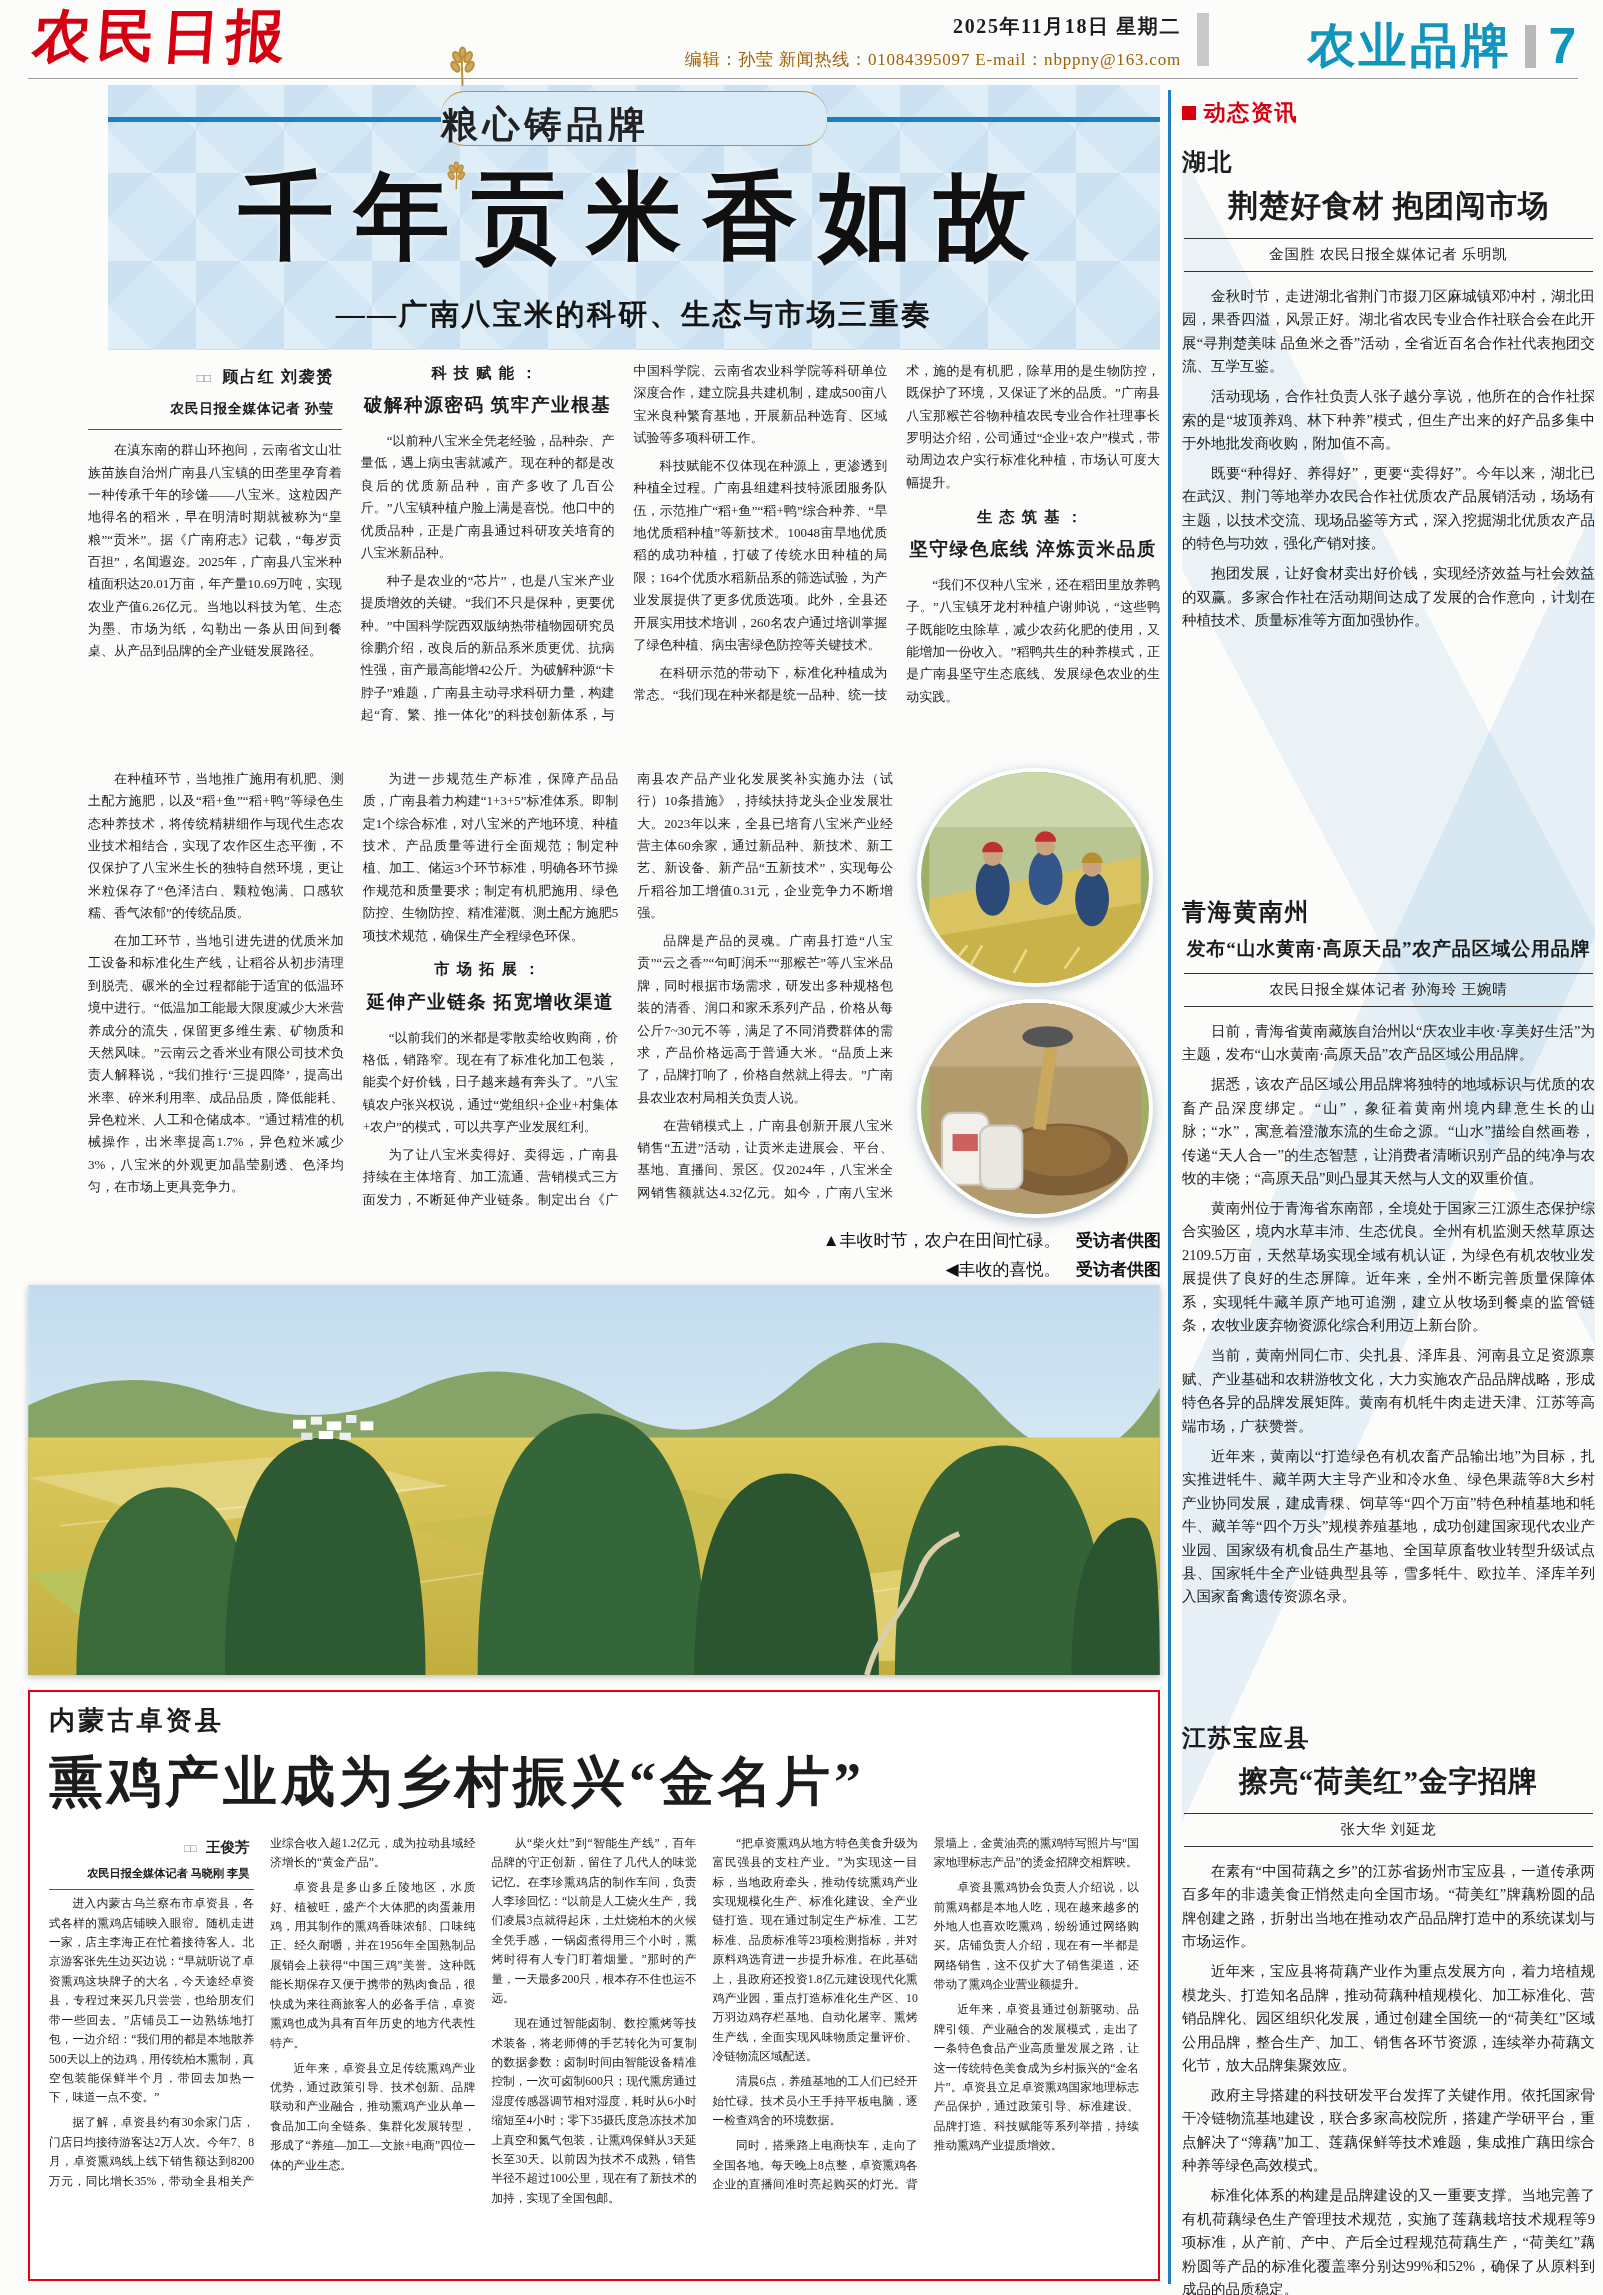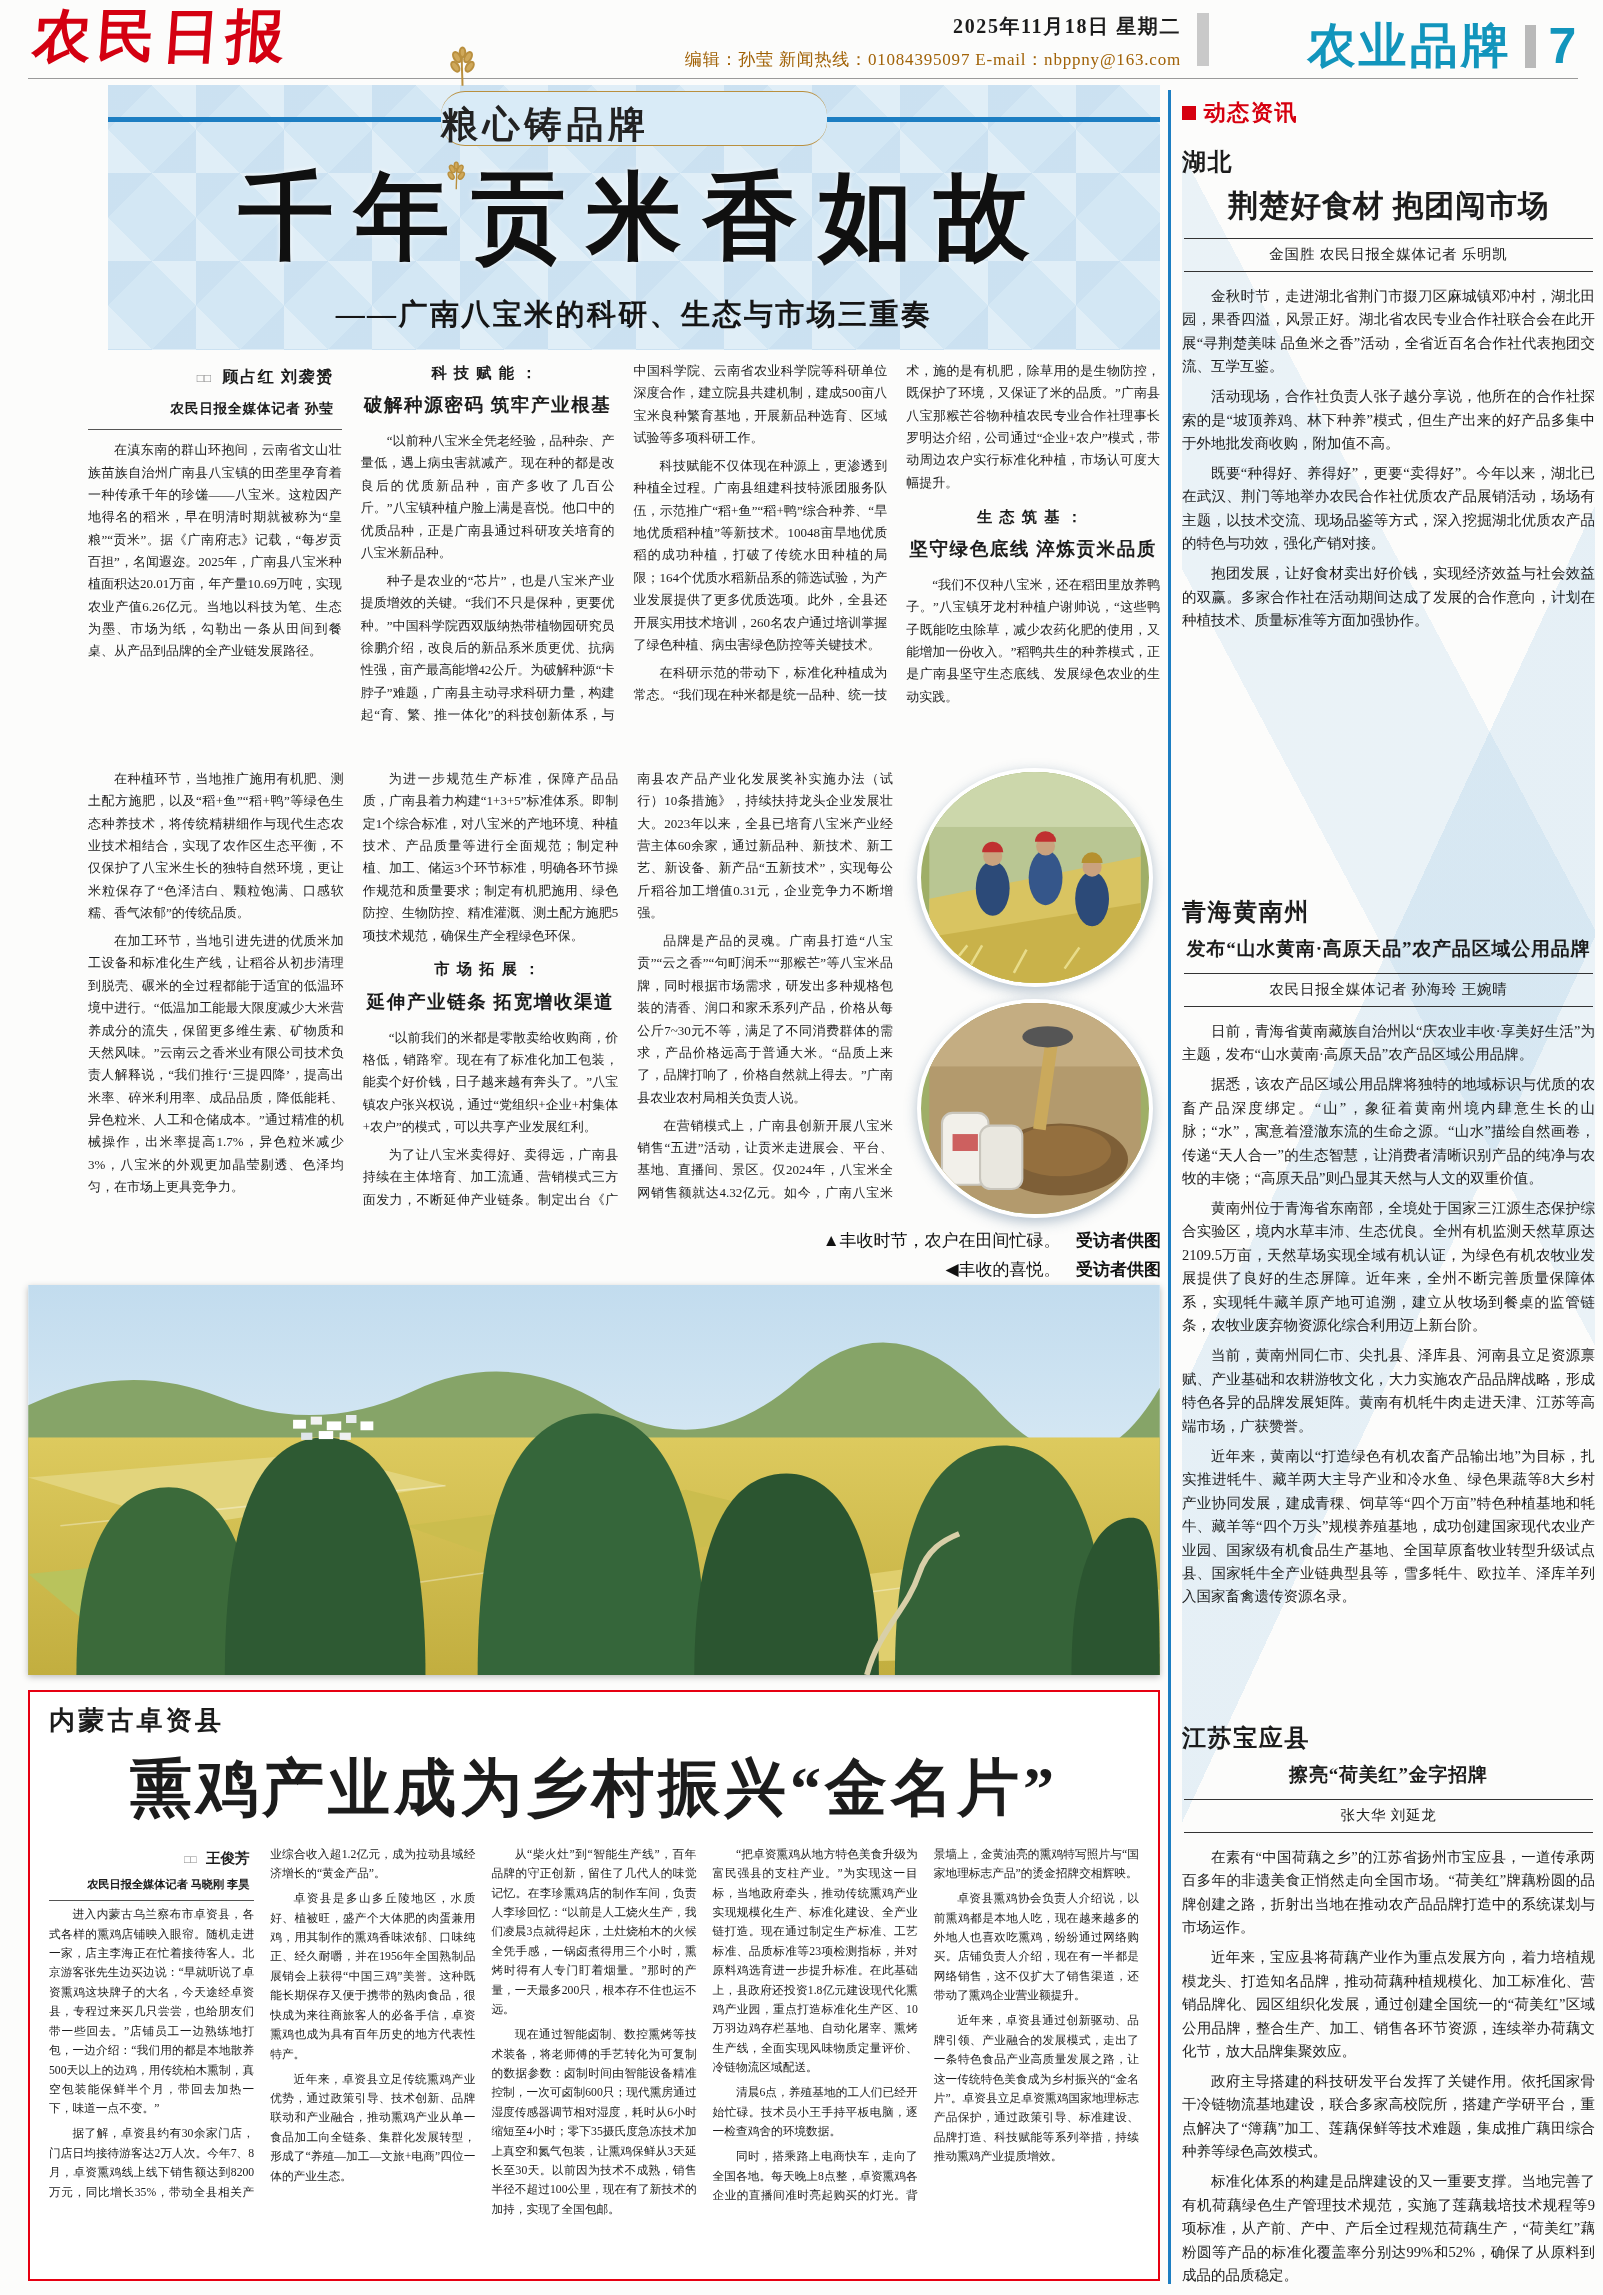--- a/index.html
+++ b/index.html
@@ -65,42 +65,42 @@
       box-shadow:0 1.6px 6.4px rgba(0,0,0,.25);}
   .panorama svg{display:block;}
   .pan-caption{position:absolute;left:0;right:0;bottom:8px;display:flex;justify-content:flex-end;
       align-items:baseline;padding-right:21px;color:#fff;font-size:17.7px;
       text-shadow:0 0.8px 2.4px rgba(0,0,0,.85);}
   .pan-caption .cap{margin-right:104px;}
   
   .bottom-box{position:absolute;left:28px;top:1690px;width:1132px;height:591px;
       border:2.4px solid #e60012;background:#fff;box-sizing:border-box;padding:11.2px 19px;}
   .b-kicker{font-size:26px;font-weight:900;letter-spacing:3.2px;}
-  .b-headline{text-align:center;font-size:62px;font-weight:900;letter-spacing:4px;margin:8px 0 14.5px;}
+  .b-headline{text-align:left;font-size:54px;font-weight:900;letter-spacing:4px;margin:8px 0 14.5px;}
   .b-body{column-count:5;column-gap:16px;font-size:11.7px;line-height:1.66;height:440px;
       overflow:hidden;text-align:justify;}
   .b-byline{text-align:right;border-bottom:1.2px solid #555;padding:1.6px 4.8px 6.4px 0;margin-bottom:4px;break-inside:avoid;}
   .b-byline .mk{color:#8a8a8a;font-size:10.4px;margin-right:6.4px;}
   .b-byline .au{font-size:14.5px;font-weight:700;}
   .b-byline .rp{display:block;font-size:11.2px;font-weight:700;margin-top:4.8px;}
   
   .divider{position:absolute;left:1168px;top:90px;width:3.2px;height:2194px;background:#1d7ec2;}
   .sidebar{position:absolute;left:1182px;top:98px;width:413px;height:2194px;
       background-image:
         linear-gradient(115deg, transparent 42%, rgba(140,190,225,.20) 42%, rgba(140,190,225,.20) 56%, transparent 56%),
         linear-gradient(62deg, transparent 58%, rgba(140,190,225,.16) 58%, rgba(140,190,225,.16) 72%, transparent 72%);}
   .sb-label{display:flex;align-items:center;gap:8px;color:#d6000f;font-weight:900;font-size:22px;
       letter-spacing:1.6px;font-family:"Liberation Sans","DejaVu Sans",sans-serif;}
   .sb-label .sq{width:13.7px;height:13.7px;background:#d6000f;}
   .sb-article{margin-top:13px;overflow:hidden;}
   .sb-a0{height:737px;} .sb-a1{height:813px;} .sb-a2{height:578px;}
   .sb-kicker{font-size:24px;font-weight:900;letter-spacing:1.6px;margin:4.8px 0 8px;
       font-family:"Liberation Sans","DejaVu Sans",sans-serif;}
   .sb-headline{font-weight:900;text-align:center;letter-spacing:0.8px;margin:3.2px 0 11.2px;}
-  .hl-a0{font-size:30.5px;} .hl-a1{font-size:19px;} .hl-a2{font-size:19px;}
+  .hl-a0{font-size:30.5px;} .hl-a1{font-size:19px;} .hl-a2{font-size:29px;}
   .sb-byline{text-align:center;font-size:14.5px;border-top:1.2px solid #333;border-bottom:1.2px solid #333;
       padding:6.4px 0;margin:0 1.6px 13px;letter-spacing:0.8px;}
   .sb-body{font-size:14.5px;line-height:1.62;text-align:justify;overflow:hidden;}
   .sb-body p{margin:0 0 6.4px;text-indent:2em;}
 </style>
 </head>
 <body>
 
 <div class="header">
   <div class="logo">农民日报</div>

